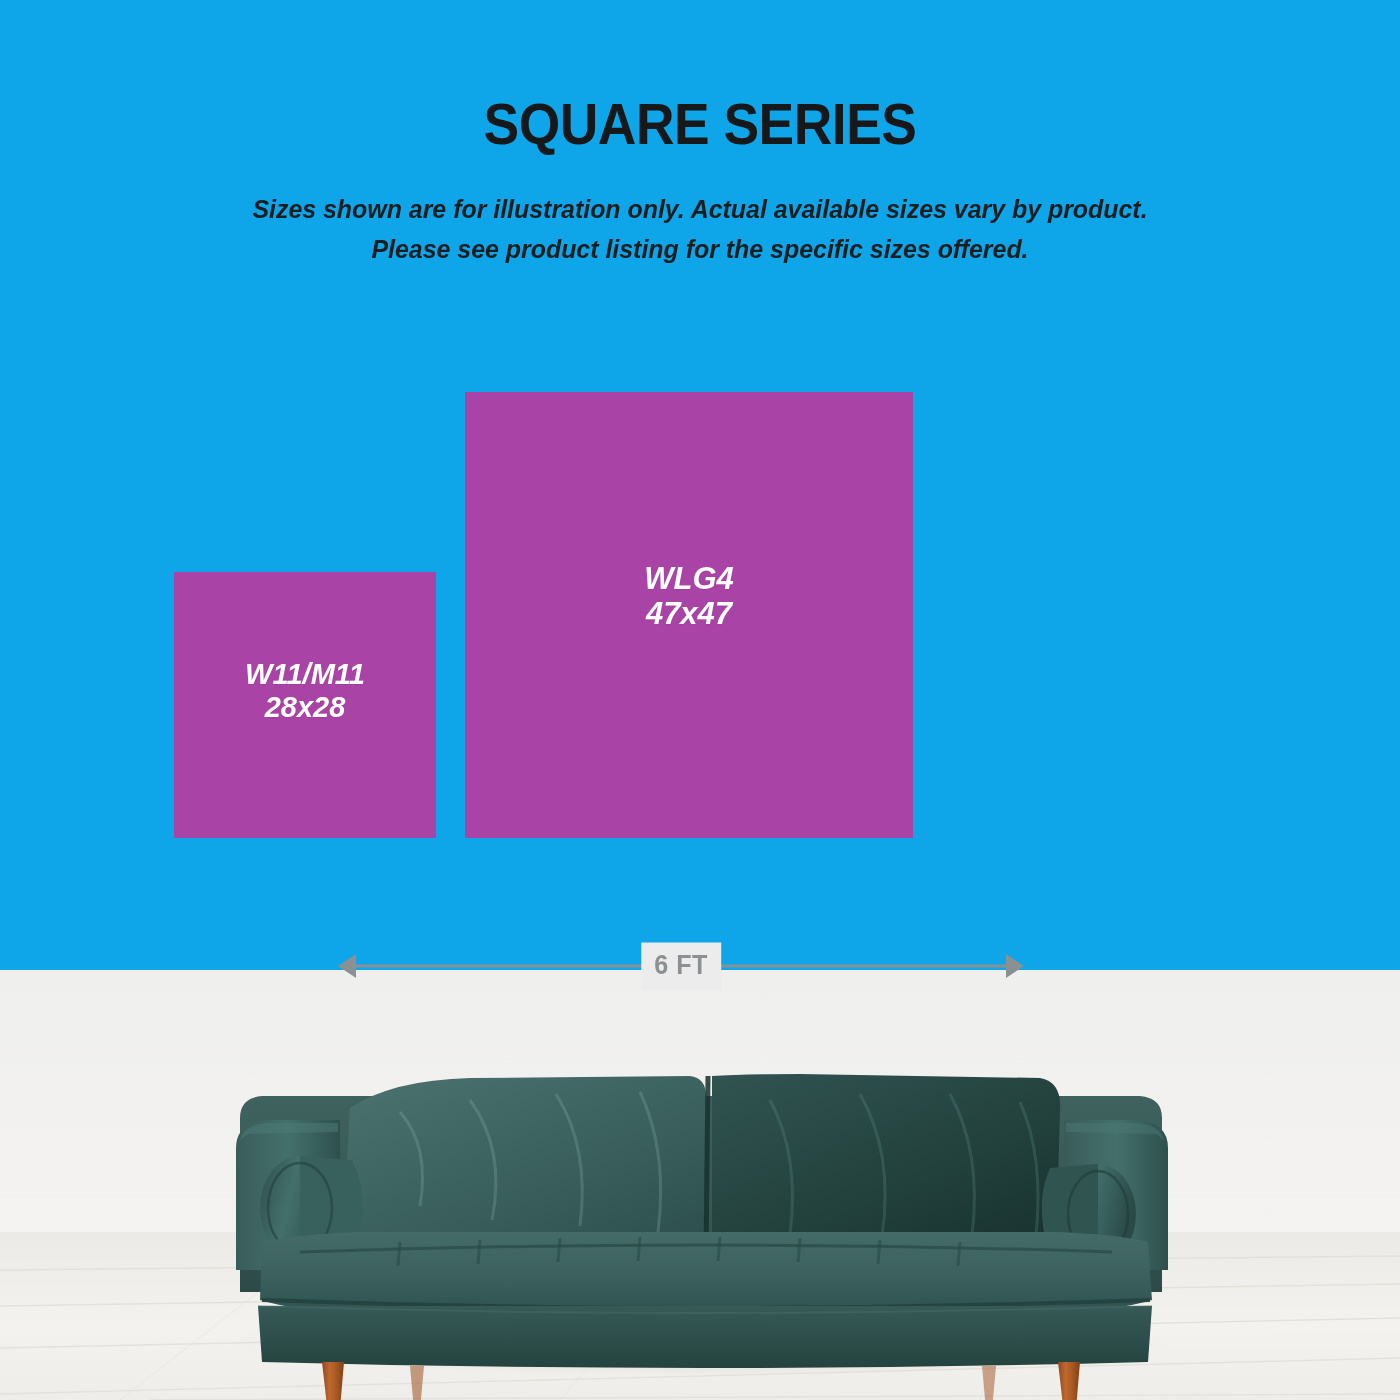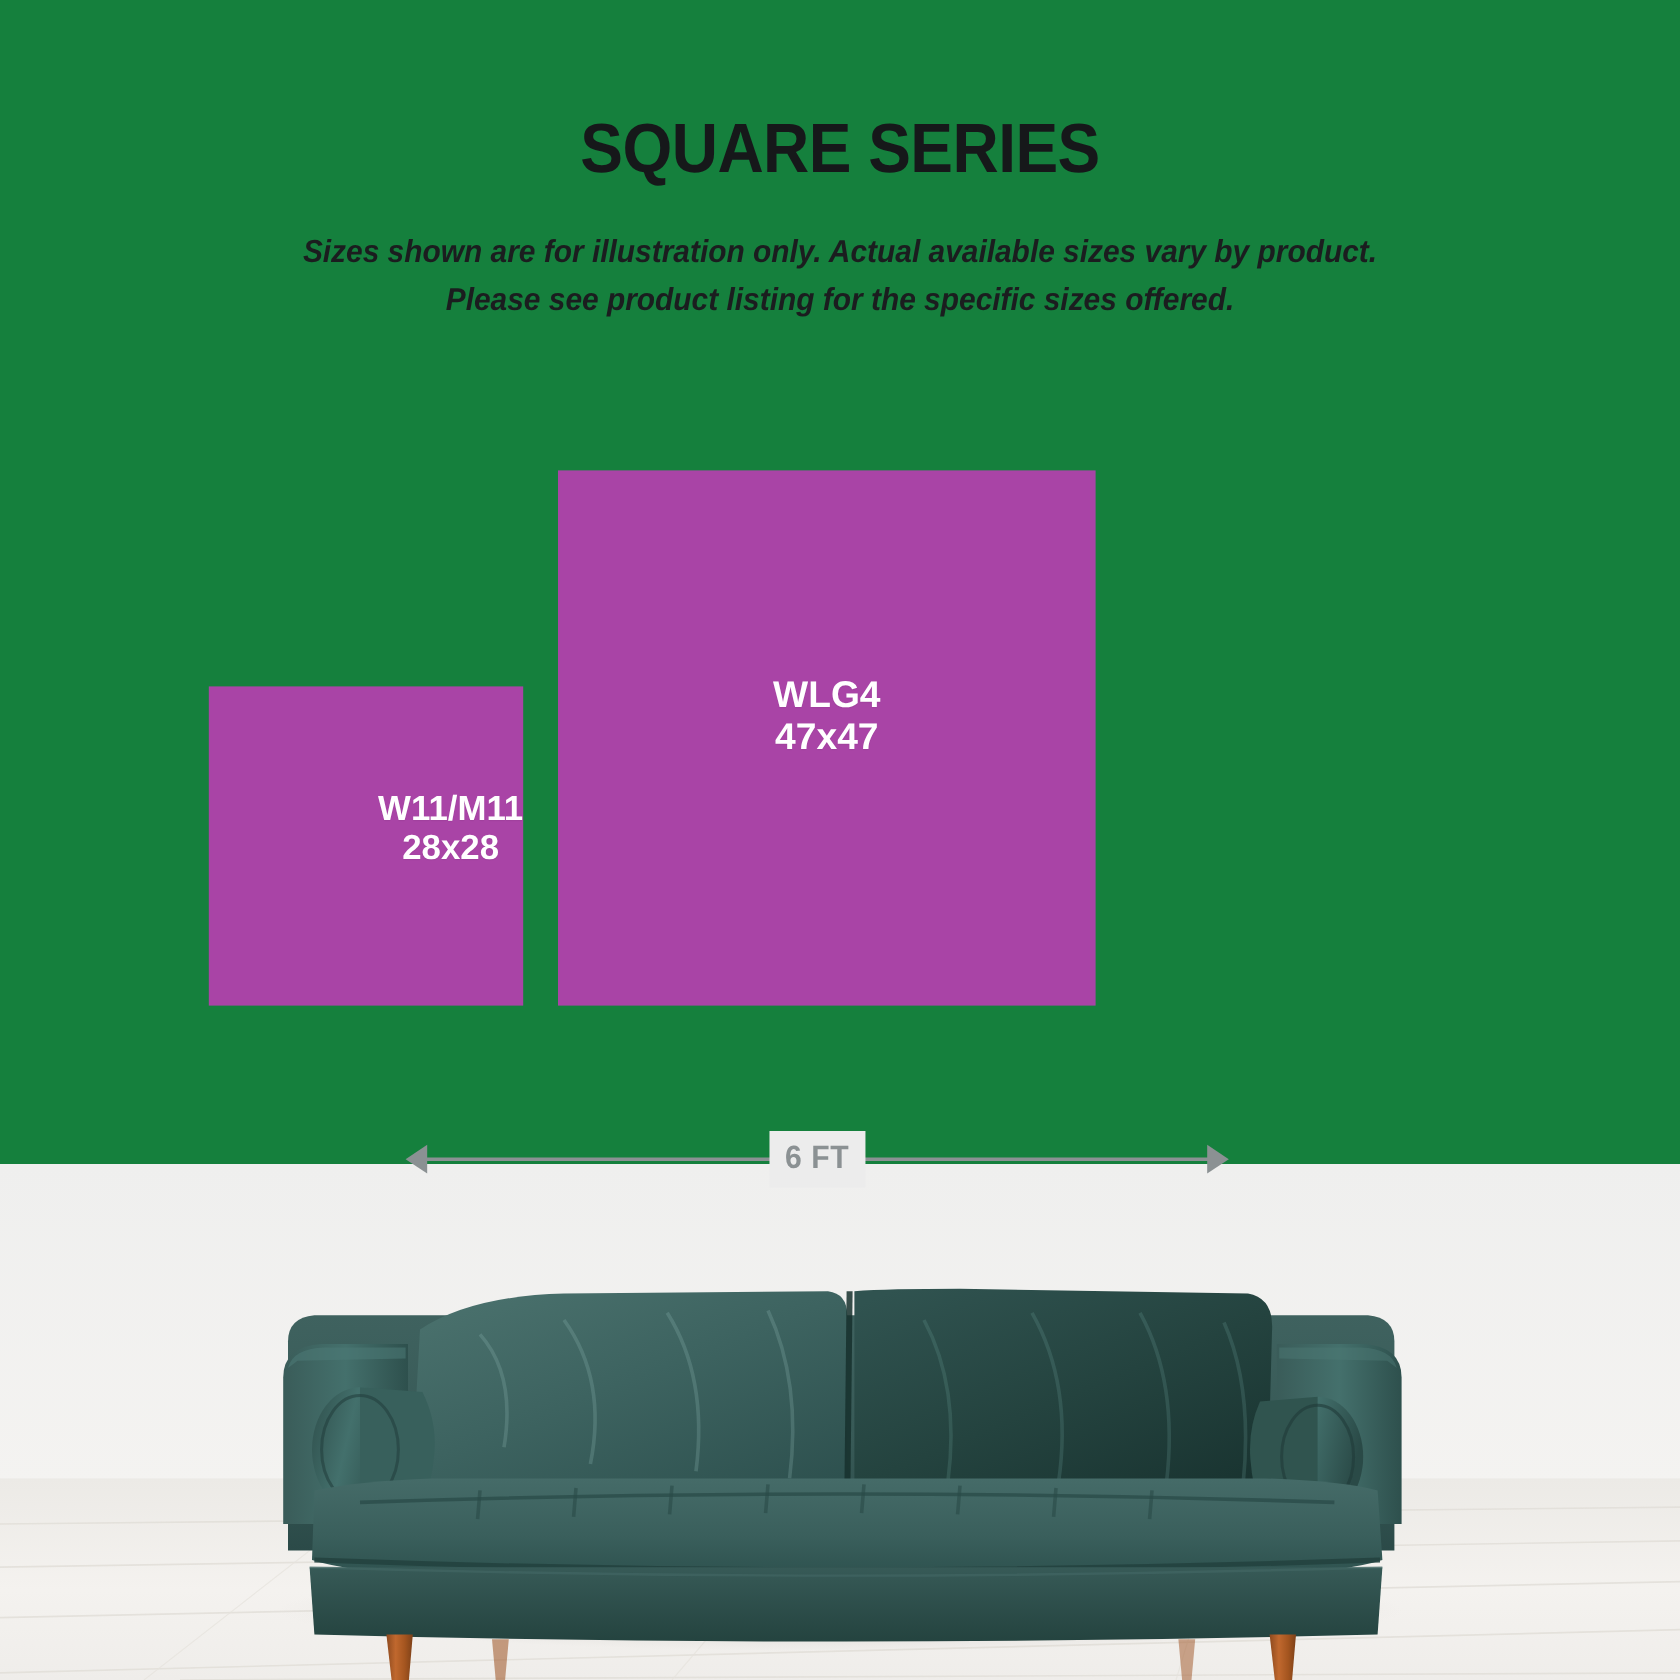--- a/index.html
+++ b/index.html
@@ -14,21 +14,21 @@
   body {
     background: #efefef;
     font-family: "Liberation Sans", sans-serif;
     position: relative;
   }
 
   .page {
     position: relative;
     width: 1400px;
     height: 1400px;
-    background: #15803d;
+    background: #0ea5e9;
     overflow: hidden;
   }
 
   
   .header {
     position: absolute;
     top: 0; left: 0;
     width: 1400px;
     padding-top: 94px;
     text-align: center;
@@ -57,20 +57,21 @@
   }
   .subtitle .line { display: block; white-space: nowrap; }
 
   
   .swatches {
     position: absolute;
     left: 0; top: 0;
     width: 1168px;
     height: 900px;
     z-index: 15;
+    font-style: italic;
   }
 
   .swatch {
     position: absolute;
     background: #a944a6;
     display: flex;
     align-items: center;
     justify-content: center;
     text-align: center;
   }
@@ -84,21 +85,21 @@
     text-shadow: 0 1px 1px rgba(0,0,0,0.06);
   }
 
   .swatch .label .code { display: block; }
   .swatch .label .dims { display: block; }
 
   
   #sw-wlg4 { left: 465px; top: 392px; width: 448px; height: 446px; }
   #sw-wlg4 .label { font-size: 31px; transform: translateY(-19px); }
 
-  #sw-w11 { left: 174px; top: 572px; width: 262px; height: 266px; justify-content: flex-end; }
+  #sw-w11 { left: 174px; top: 572px; width: 262px; height: 266px; }
   #sw-w11 .label { font-size: 29px; transform: translateY(-14px); }
 
   #sw-w10 { left: 934px; top: 668px; width: 168px; height: 170px; }
   #sw-w10 .label { font-size: 25.5px; transform: translateY(-6px); }
 
   #sw-w95 { left: 1130px; top: 742px; width: 92px; height: 96px; }
   #sw-w95 .label { font-size: 20px; line-height: 1.1; transform: translateY(-1px); }
   #sw-w95 .label .dims { font-size: 18.5px; }
 
   

